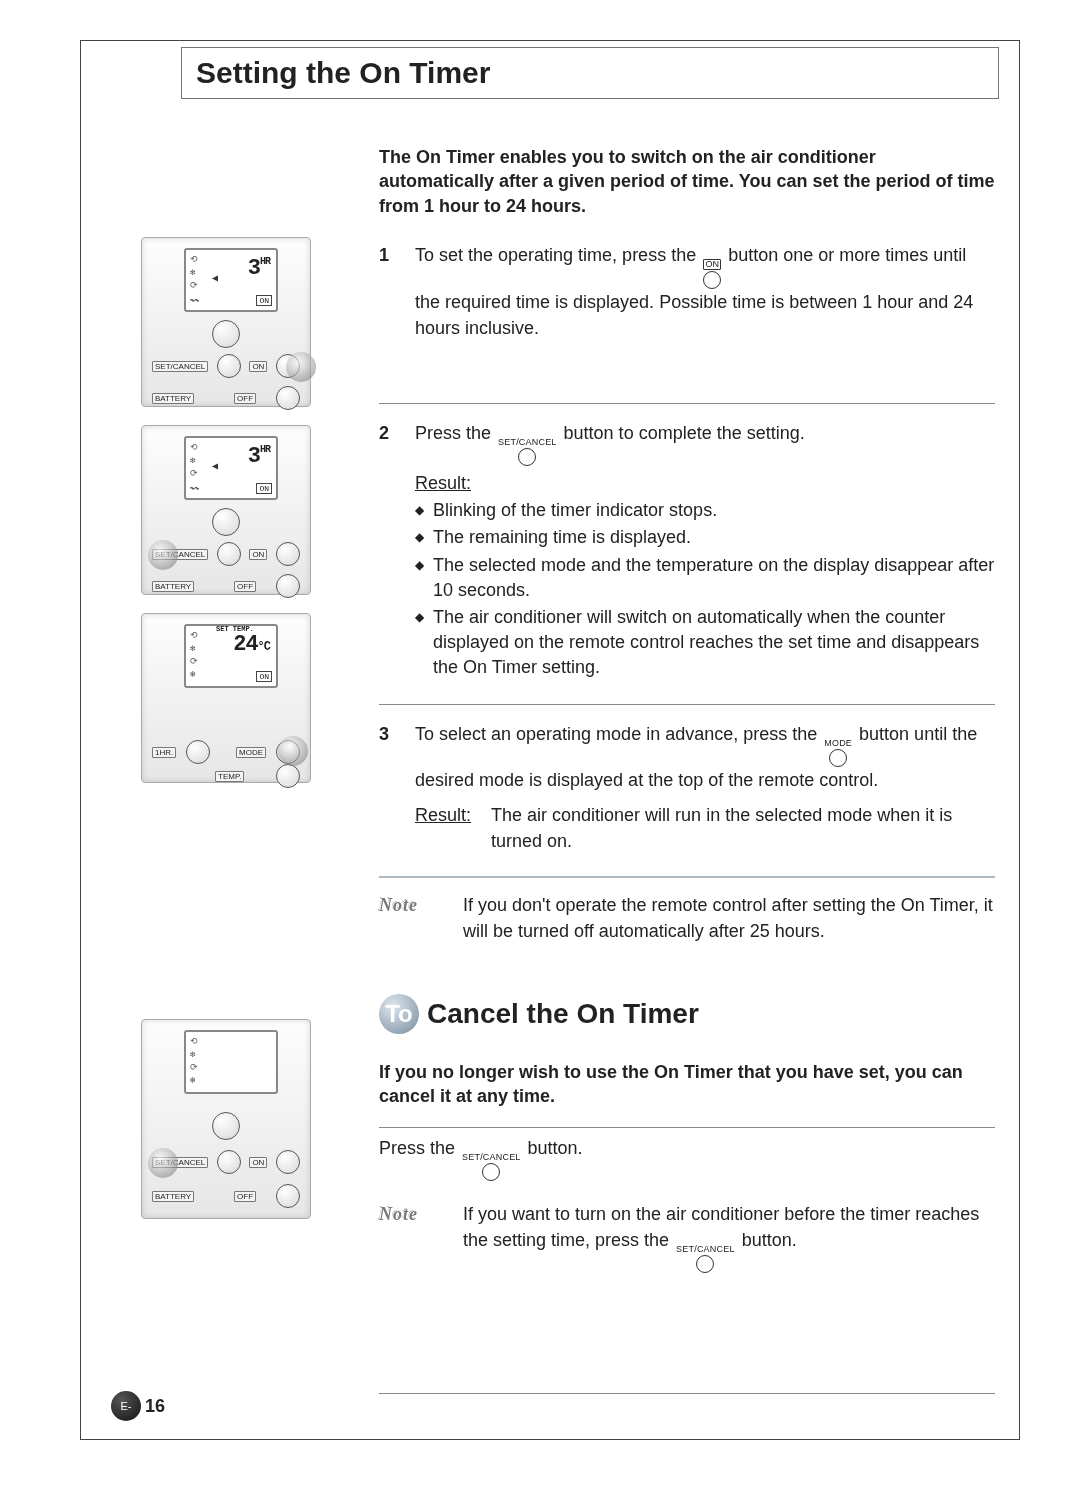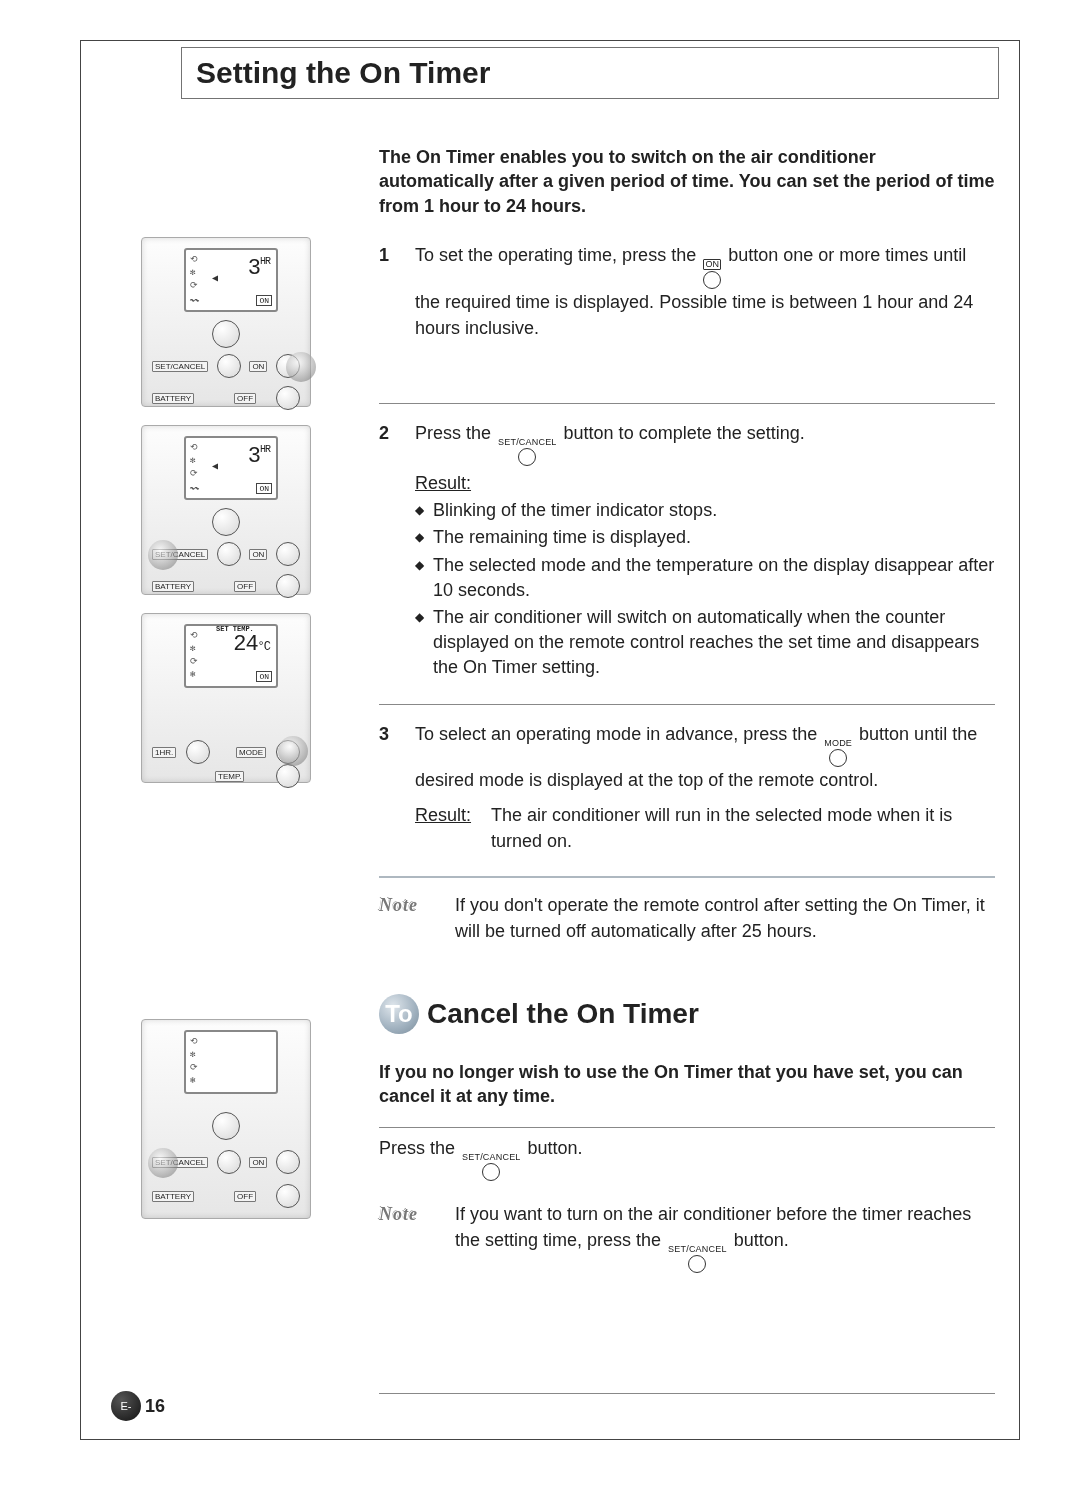--- a/index.html
+++ b/index.html
@@ -68,21 +68,21 @@
   }
   .step .num{font-weight:bold;width:20px;flex:0 0 20px}
   .step .body{flex:1 1 auto}
   .rule{border:none;border-top:1px solid var(--rule);margin:10px 0}
 
   .result-label{ text-decoration:underline; margin-right:10px;}
   .bullets{margin:2px 0 0 60px;padding:0;list-style:none}
   .bullets li{position:relative;padding-left:18px;margin:2px 0;font-size:18px;line-height:1.4}
   .bullets li::before{content:"\25C6";position:absolute;left:0;top:0;font-size:12px;line-height:24px}
 
-  .note-row{display:flex;gap:16px;font-size:18px;line-height:1.45;margin-top:14px}
+  .note-row{display:flex;gap:24px;font-size:18px;line-height:1.45;margin-top:14px}
   .note-label{
     font-style:italic;
     font-family:"Times New Roman", serif;
     font-weight:bold;
     color:#777;
     text-shadow:-1px 0 #fff,1px 0 #fff,0 -1px #fff,0 1px #fff, -1px -1px #888;
     letter-spacing:1px;
     width:60px;flex:0 0 60px;
   }
 
@@ -119,21 +119,21 @@
   }
   .remote .lcd{
     position:absolute;top:10px;left:42px;width:90px;height:60px;
     background:#fff;border:2px solid #888;border-radius:3px;
     font-family:"Courier New",monospace;
   }
   .remote .lcd .modes{
     position:absolute;left:4px;top:4px;display:flex;flex-direction:column;gap:2px;font-size:9px;color:#555
   }
   .remote .lcd .big{
-    position:absolute;right:6px;top:6px;font-size:22px;font-weight:normal;letter-spacing:-1px;color:#222
+    position:absolute;right:6px;top:6px;font-size:22px;font-weight:bold;letter-spacing:-1px;color:#222
   }
   .remote .lcd .sub{position:absolute;right:4px;bottom:4px;font-size:8px;border:1px solid #444;padding:0 2px}
   .remote .lcd .toplabel{position:absolute;left:30px;top:-1px;font-size:7px;font-weight:bold}
   .remote .lcd .tri{position:absolute;left:26px;top:22px;font-size:10px;color:#333}
   .remote .row{position:absolute;left:10px;right:10px;display:flex;justify-content:space-between;align-items:center;font-size:8px}
   .remote .row .lab{border:1px solid #777;padding:0 2px;border-radius:1px;background:#f4f4f4}
   .remote .row .btn{width:22px;height:22px;border:1.5px solid #555;border-radius:50%;background:radial-gradient(circle at 35% 30%,#fff,#d7d7d7)}
   .remote .topbtn{position:absolute;left:50%;top:82px;transform:translateX(-50%);width:26px;height:26px;border:1.5px solid #555;border-radius:50%;background:radial-gradient(circle at 35% 30%,#fff,#d7d7d7)}
   .remote .r1{top:116px}
   .remote .r2{top:148px}

